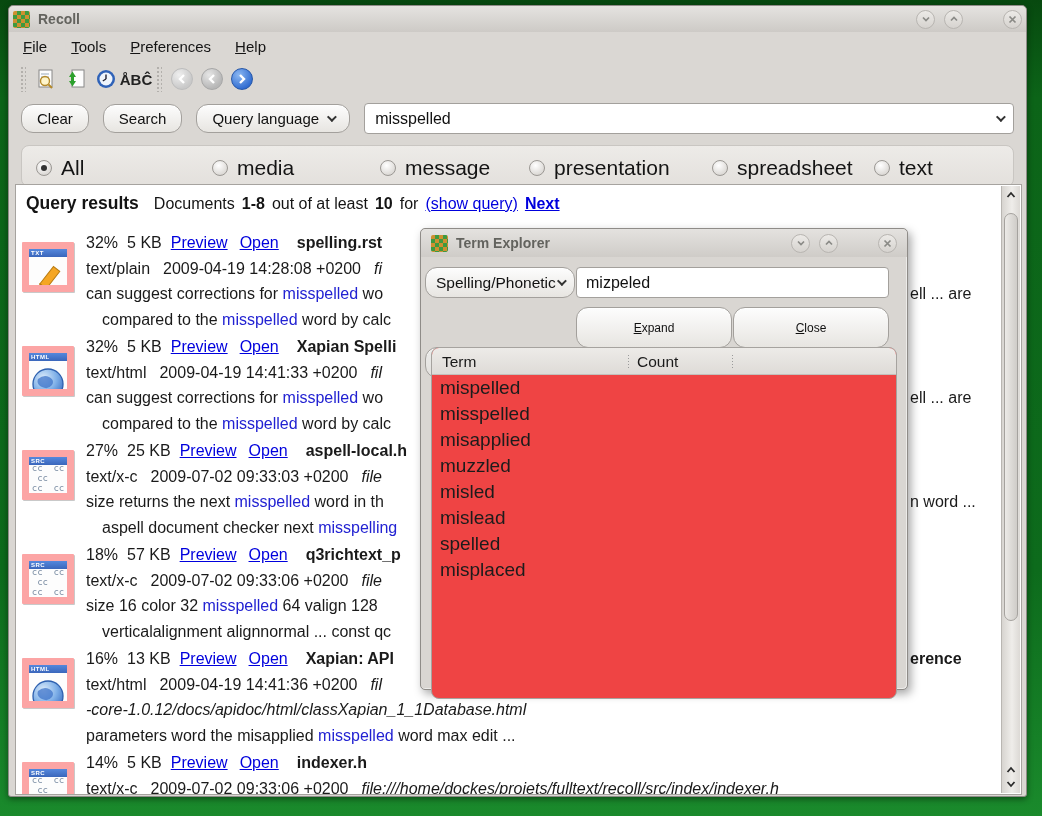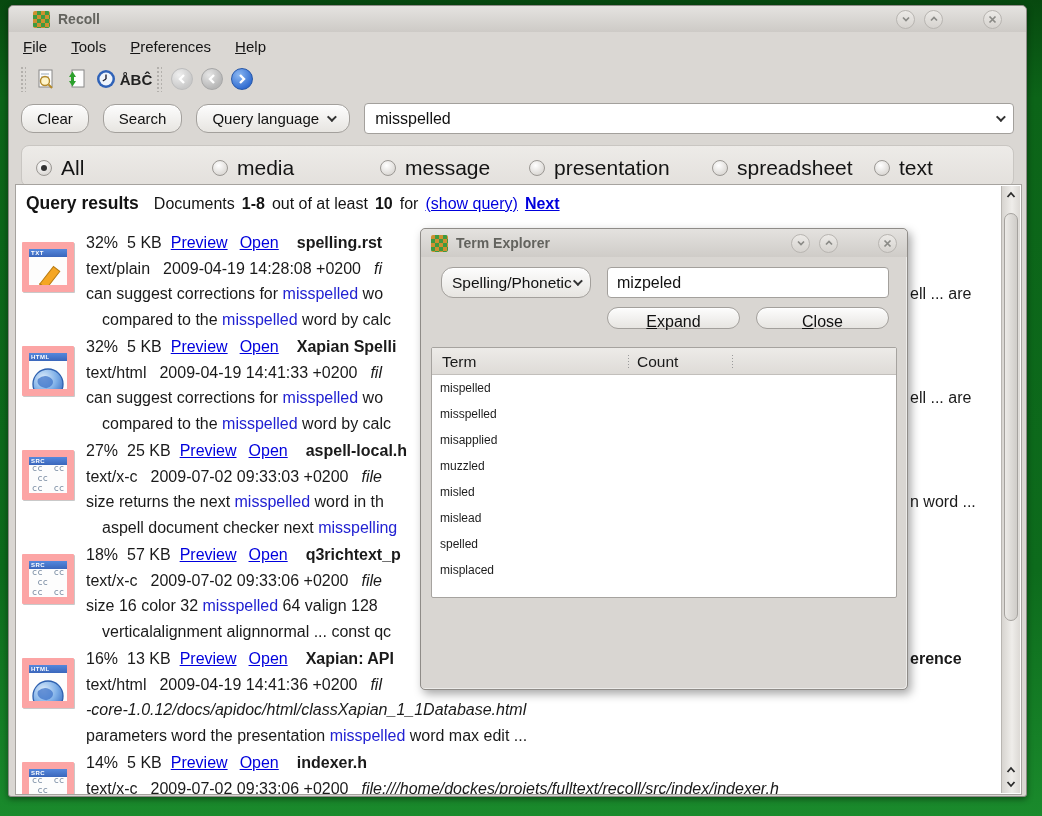--- a/index.html
+++ b/index.html
@@ -4,21 +4,21 @@
 <style>
   * { margin:0; padding:0; box-sizing:border-box; }
   html,body { width:1042px; height:816px; font-family:"Liberation Sans", sans-serif; }
   .desktop { position:relative; width:1042px; height:816px;
     background:linear-gradient(180deg,#07490f 0%,#0c6418 12%,#0d6b1c 70%,#1a8a2c 100%); overflow:hidden; }
 
   
   .window { position:absolute; left:8px; top:5px; width:1019px; height:792px;
     background:#dad7d3; border:1px solid #8f8c88; border-radius:5px 5px 3px 3px;
     box-shadow:0 2px 6px rgba(0,0,0,.45); }
-  .titlebar { height:26px; display:flex; align-items:center; padding:0 24px; gap:8px;
+  .titlebar { height:26px; display:flex; align-items:center; padding:0 4px; gap:8px;
     background:linear-gradient(#e5e3e0,#cdcac6); border-radius:5px 5px 0 0; }
   .app-icon { width:17px; height:17px; border-radius:2px;
     background:repeating-conic-gradient(#3f9a3f 0% 25%, #cf9030 0% 50%); background-size:8px 8px; }
   .title-text { font-weight:bold; font-size:14px; color:#63635e; }
   .win-controls { margin-left:auto; display:flex; align-items:center; gap:9px; }
   .wbtn { width:19px; height:19px; border-radius:50%; border:1px solid #b8b5b1;
     background:linear-gradient(#eceae7,#d6d3cf); display:flex; align-items:center; justify-content:center; }
   .wbtn svg { display:block; }
   .gap-close { width:22px; }
 
@@ -88,42 +88,42 @@
   .sc-thumb { position:absolute; left:2px; width:14px; border:1px solid #a5a29e; border-radius:8px;
     background:linear-gradient(90deg,#eceae7,#cfccc8); }
 
   
   .dialog { position:absolute; left:420px; top:228px; width:488px; height:462px; z-index:6;
     background:#d9d6d2; border:1px solid #8f8c88; border-radius:5px;
     box-shadow:3px 4px 10px rgba(0,0,0,.35), -1px -1px 0 rgba(255,255,255,.5) inset; }
   .dlg-title { height:28px; display:flex; align-items:center; gap:8px; padding:0 10px;
     background:linear-gradient(#e4e2df,#cfccc8); border-radius:5px 5px 0 0; }
   .dlg-title .title-text { font-size:14px; }
-  .dlg-row { position:absolute; left:20px; right:18px; display:flex; gap:16px; }
+  .dlg-row { position:absolute; left:4px; right:18px; display:flex; gap:1px; }
   .row1 { top:38px; }
   .row2 { top:78px; }
   .dselect { width:150px; height:31px; display:flex; align-items:center; justify-content:space-between;
     padding:0 10px; font-size:15.5px; }
   .dselect.disabled { color:#9a9792; background:linear-gradient(#ececea,#e2e0dd);margin-top:40px; }
   .dselect.disabled .chev { border-color:#9a9792; }
   .dinput { flex:1; height:31px; background:#fff; border:1px solid #a3a09c; border-radius:4px; padding:0 9px; }
   .dinput input { width:100%; height:100%; border:none; outline:none; font-size:16px;
     font-family:"Liberation Sans",sans-serif; color:#111; }
-  .dbtn { flex:1; height:22px; font-size:16px; }
+  .dbtn { flex:1; height:41px; font-size:12px; }
   .dbtn u { text-decoration:underline; }
-  .term-list { position:absolute; left:10px; right:10px; top:118px; height:251px;
-    background:#ffffff; border:1px solid #a6a39f; border-radius:2px; overflow:hidden; }
+  .term-list { position:absolute; left:10px; right:10px; top:118px; height:352px;
+    background:#ef4444; border:1px solid #a6a39f; border-radius:8px; overflow:hidden; }
   .tl-header { height:27px; background:linear-gradient(#edebe8,#dedbd7); border-bottom:1px solid #c2bfbb;
     position:relative; font-size:15.5px; color:#1a1a1a; line-height:27px; }
   .th-term { position:absolute; left:10px; }
   .th-count { position:absolute; left:205px; }
   .th-sep { position:absolute; top:7px; width:1px; height:13px;
     background-image:linear-gradient(#9a9a9a 40%, transparent 0); background-size:1px 3px; }
   .sep1 { left:196px; } .sep2 { left:300px; }
-  .term-row { height:26px; line-height:26px; padding-left:8px; font-size:12px; color:#1c1c1c; }
+  .term-row { height:26px; line-height:26px; padding-left:8px; font-size:19px; color:#1c1c1c; }
 </style>
 </head>
 <body>
 
 <svg width="0" height="0" style="position:absolute">
   <defs>
     <radialGradient id="globeg" cx="35%" cy="30%" r="80%">
       <stop offset="0%" stop-color="#dcebfa"></stop>
         <stop offset="55%" stop-color="#7fb0e8"></stop>
         <stop offset="100%" stop-color="#3a6fc4"></stop>
@@ -353,21 +353,21 @@
                   <circle cx="18" cy="18" r="15" fill="url(#globeg)" stroke="#2d5fae" stroke-width="1.3"></circle>
                   <path d="M8 13 q6 -5 11 -2 q6 3 3 8 q-4 5 -10 2 q-6 -3 -4 -8 Z" fill="#3f74c9" opacity=".75"></path>
                   <path d="M24 25 q4 -1 5 2 q-3 3 -6 1 Z" fill="#3f74c9" opacity=".7"></path>
                 </svg>
               </div>
             </div>
             <div class="rlines">
               <div class="rline"><span class="lbox"><span class="pct">16%</span><span class="size">13 KB</span><a>Preview</a><a>Open</a><b class="fname">Xapian: API</b></span><b class="rbox">erence</b></div>
               <div class="rline"><span class="lbox"><span class="mime">text/html</span><span class="date">2009-04-19 14:41:36 +0200</span><i>fil</i></span></div>
               <div class="rline"><span><i>-core-1.0.12/docs/apidoc/html/classXapian_1_1Database.html</i></span></div>
-              <div class="rline"><span><span>parameters word the presentation </span><span class="hl">misspelled</span><span> word max edit ...</span></span></div>
+              <div class="rline"><span><span>parameters word the misapplied </span><span class="hl">misspelled</span><span> word max edit ...</span></span></div>
             </div>
           </div>
           <div class="result-row" style="top: 565px;">
             <div class="doc-icon">
               <div class="doc-head">SRC</div>
               <div class="doc-glyph">
                 <div class="src-pat">cc  cc
  cc
 cc  cc
 ccc

